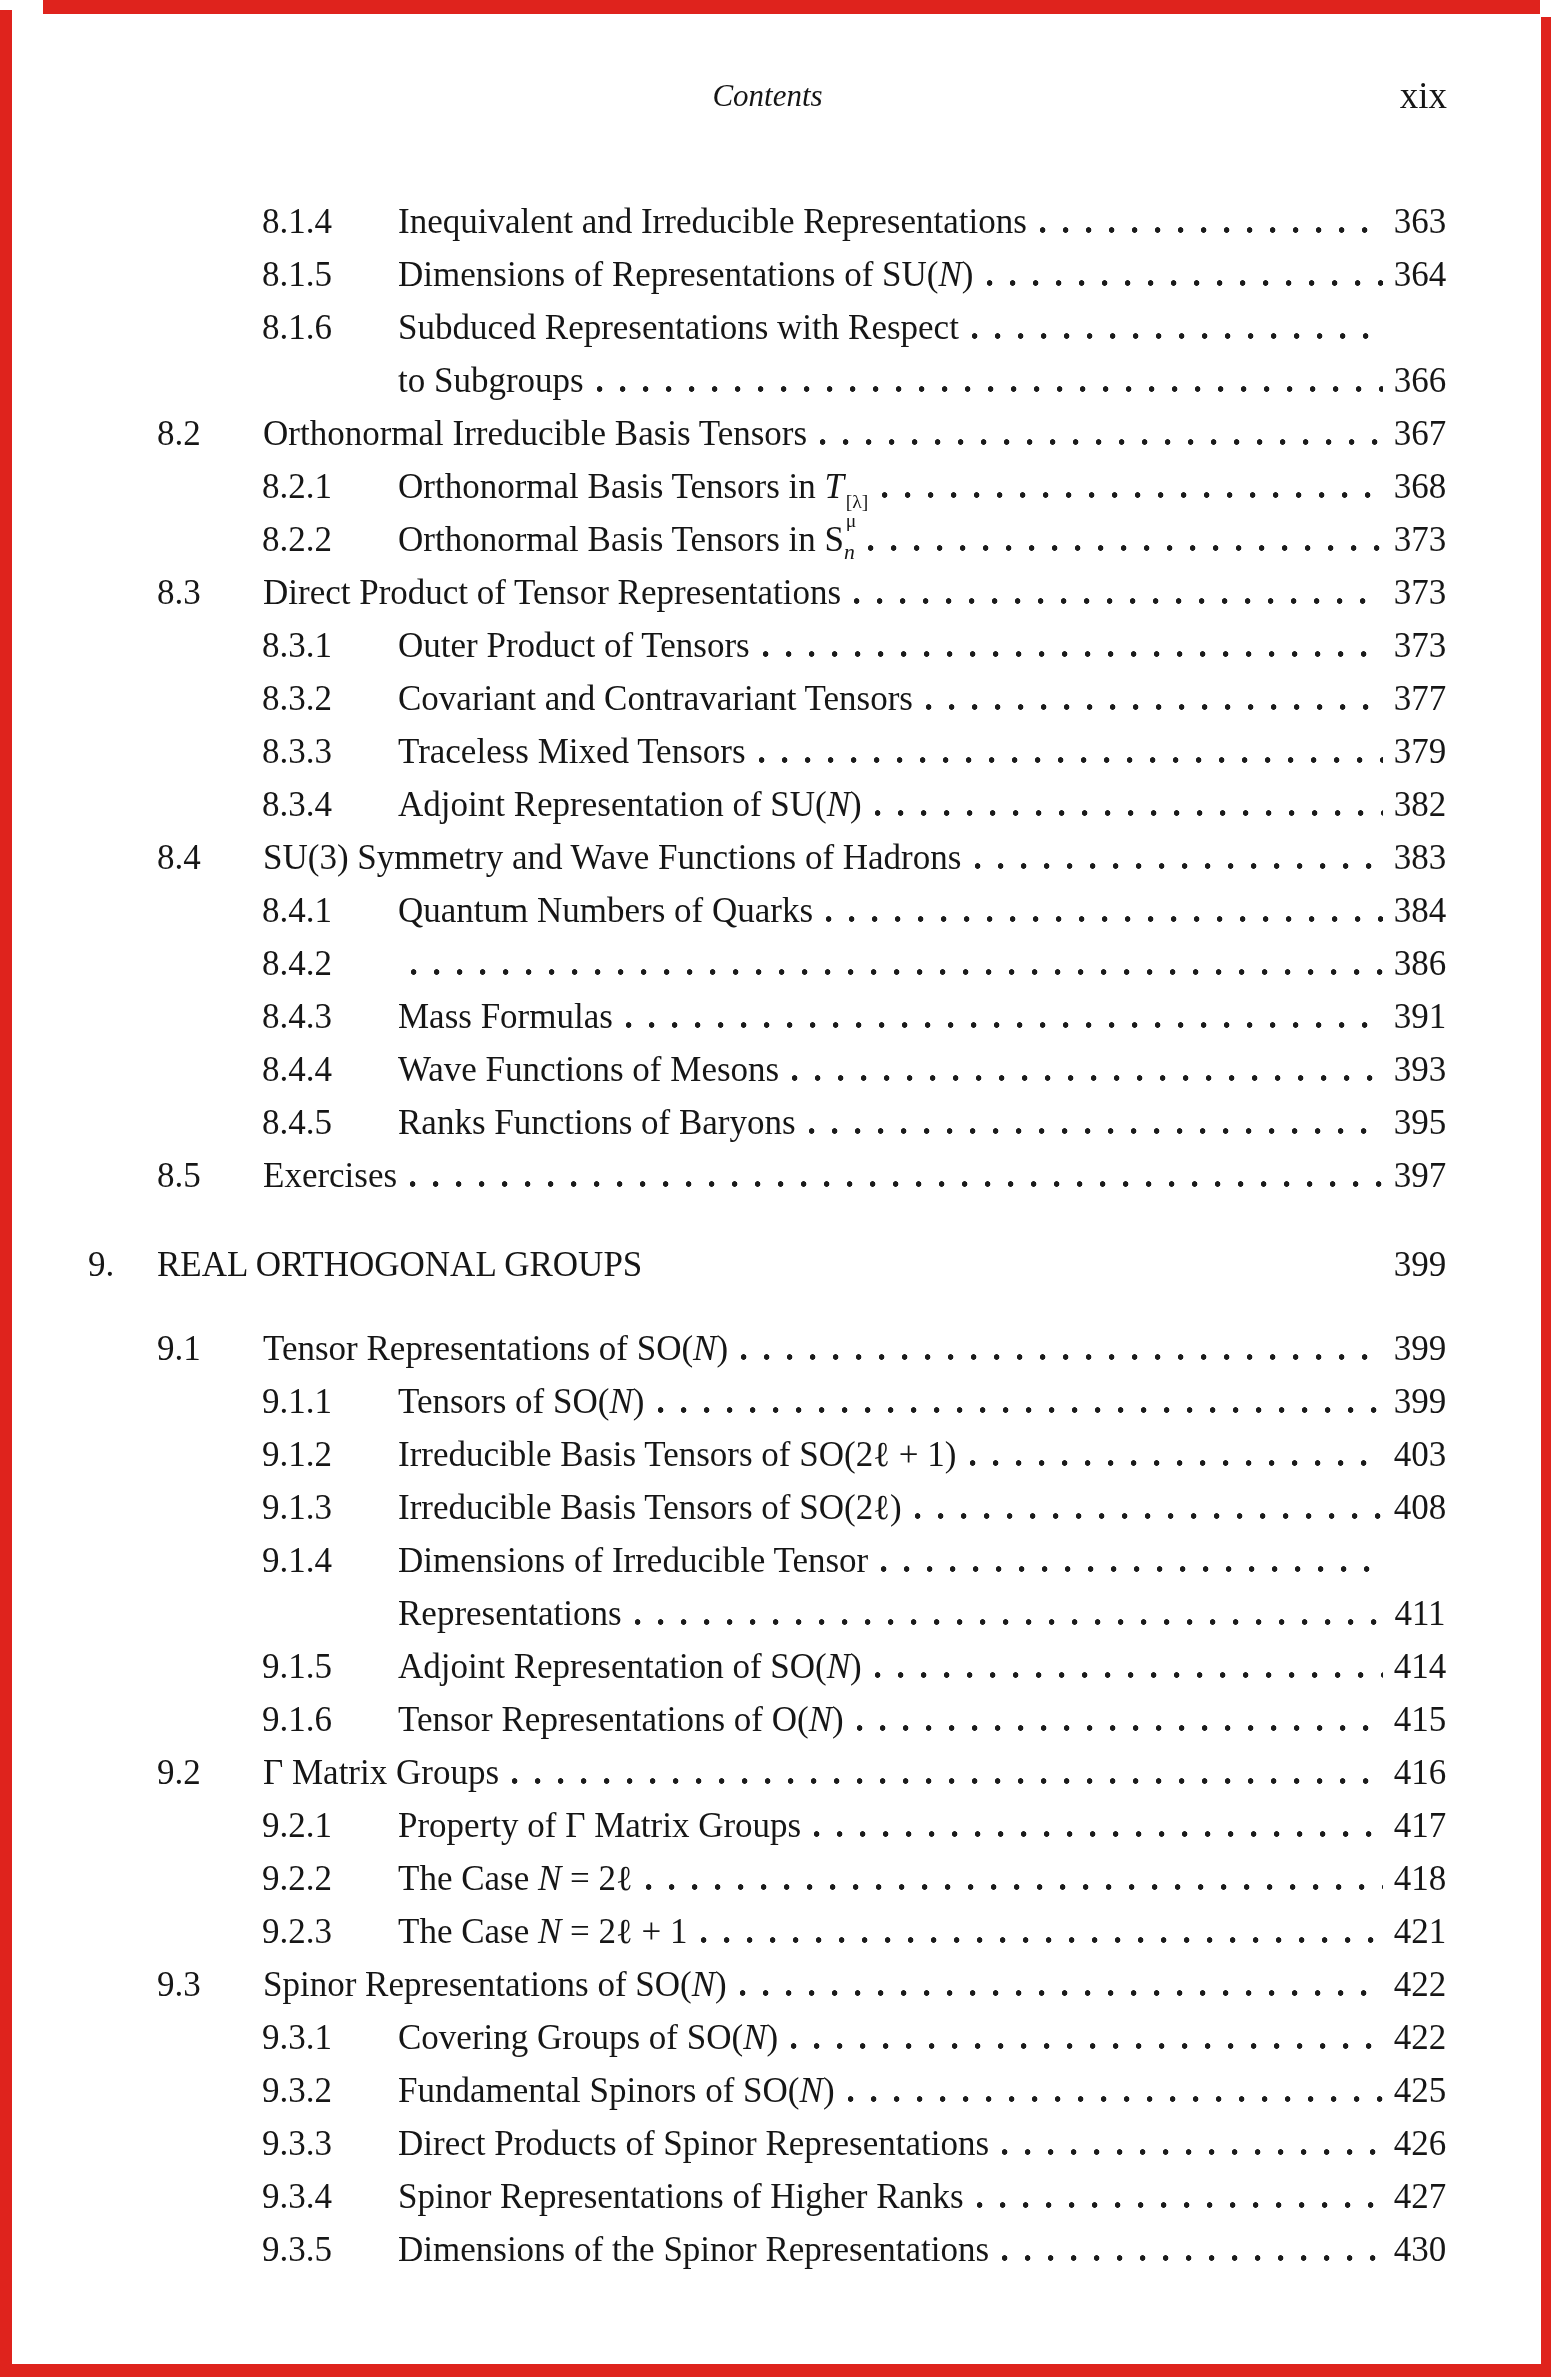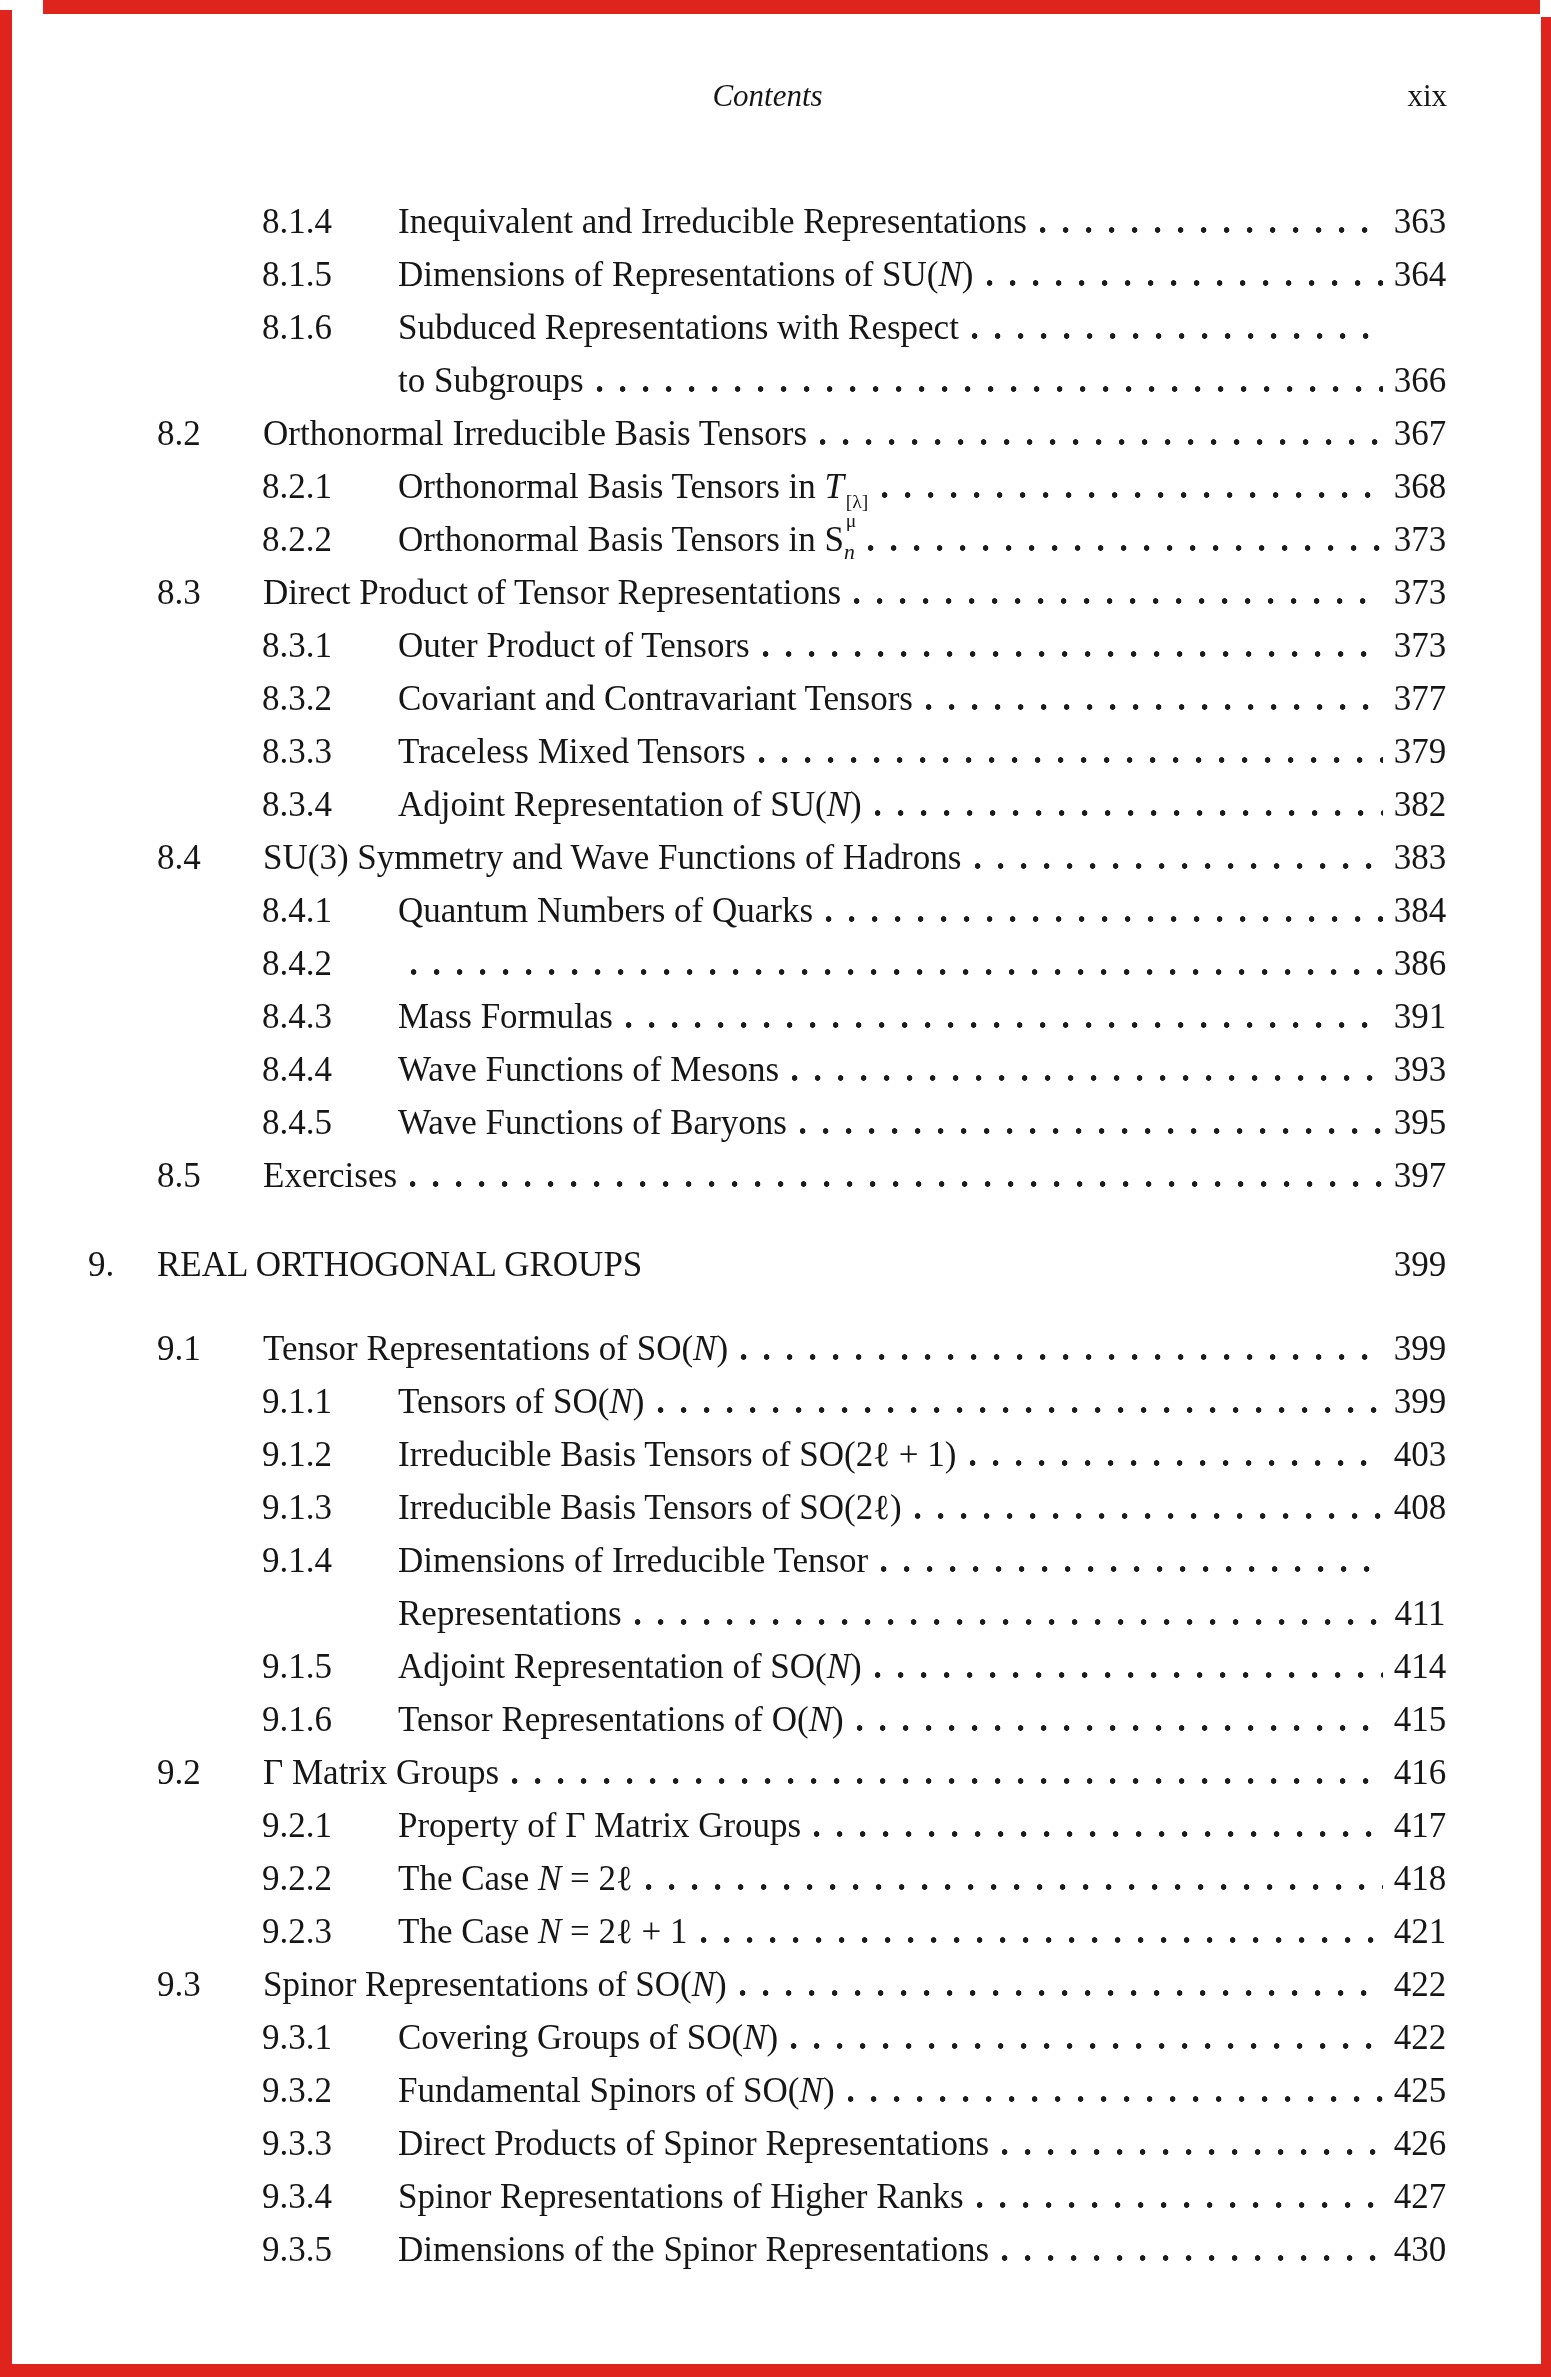--- a/index.html
+++ b/index.html
@@ -20,21 +20,21 @@
 
   .page-inner{padding:73px 105px 0 88px;}
 
   .header{position:relative;height:46px;margin-bottom:76px;}
   .running-title{
     position:absolute;left:0;right:0;text-align:center;
     font-style:italic;font-size:31px;line-height:46px;
   }
   .folio{
     position:absolute;right:0;top:0;
-    font-size:31px;line-height:46px;
+    font-size:37px;line-height:46px;
   }
 
   .toc{font-size:35px;}
   .row{
     display:flex;align-items:baseline;
     line-height:53px;height:53px;
     white-space:nowrap;
   }
   .num{flex:0 0 auto;}
   .lvl-1{padding-left:0;}
@@ -179,21 +179,21 @@
           <span class="pg">391</span>
         </div>
         <div class="row lvl-3">
           <span class="num">8.4.4</span>
           <span class="title">Wave Functions of Mesons</span>
           <span class="leader"></span>
           <span class="pg">393</span>
         </div>
         <div class="row lvl-3">
           <span class="num">8.4.5</span>
-          <span class="title">Wave Functions of Baryons</span>
+          <span class="title">Ranks Functions of Baryons</span>
           <span class="leader"></span>
           <span class="pg">395</span>
         </div>
         <div class="row lvl-2">
           <span class="num">8.5</span>
           <span class="title">Exercises</span>
           <span class="leader"></span>
           <span class="pg">397</span>
         </div>
         <div class="row lvl-1 chapter">

